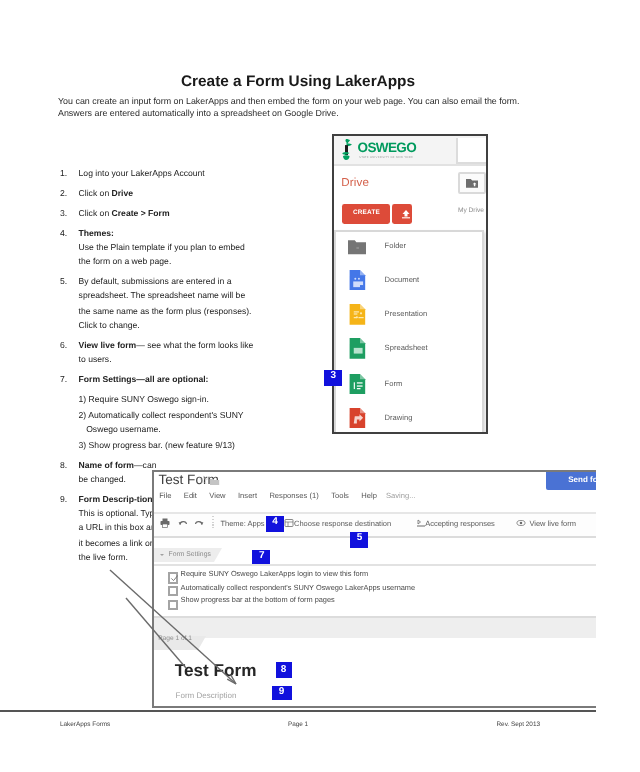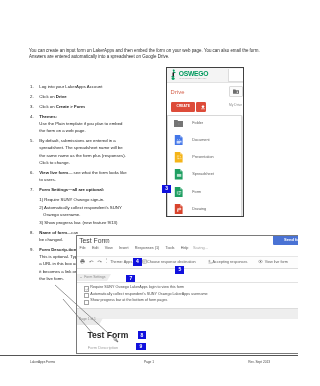--- a/index.html
+++ b/index.html
@@ -113,20 +113,21 @@
   .footer{position:absolute;top:360px;font-size:3.2px;color:#444;}
   .f-left{left:30px;}
   .f-mid{left:0;width:298px;text-align:center;}
   .f-right{right:28px;}
 </style>
 </head>
 <body>
 
 <div class="page">
 
+  <div class="doc-title">Create a Form Using LakerApps</div>
   <div class="intro">You can create an input form on LakerApps and then embed the form on your web page. You can also  email the form. Answers are entered automatically into a spreadsheet on Google Drive.</div>
 
   <div class="steps" id="steps">
       <div class="step"><span class="num">1.</span><span>Log into your LakerApps Account</span></div>
       <div class="step"><span class="num">2.</span><span>Click on </span><b>Drive</b></div>
       <div class="step"><span class="num">3.</span><span>Click on </span><b>Create &gt; Form</b></div>
       <div class="step"><span class="num">4.</span><b>Themes:</b><br><span>Use the Plain template if you plan to embed the form on a web page.</span></div>
       <div class="step"><span class="num">5.</span><span>By default, submissions are entered in a spreadsheet. The spreadsheet name will be the same name as the form plus (responses). Click to change.</span></div>
       <div class="step"><span class="num">6.</span><b>View live form</b><span>— see what the form looks like to users.</span></div>
       <div class="step"><span class="num">7.</span><b>Form Settings—all are optional:</b><div class="substeps">

